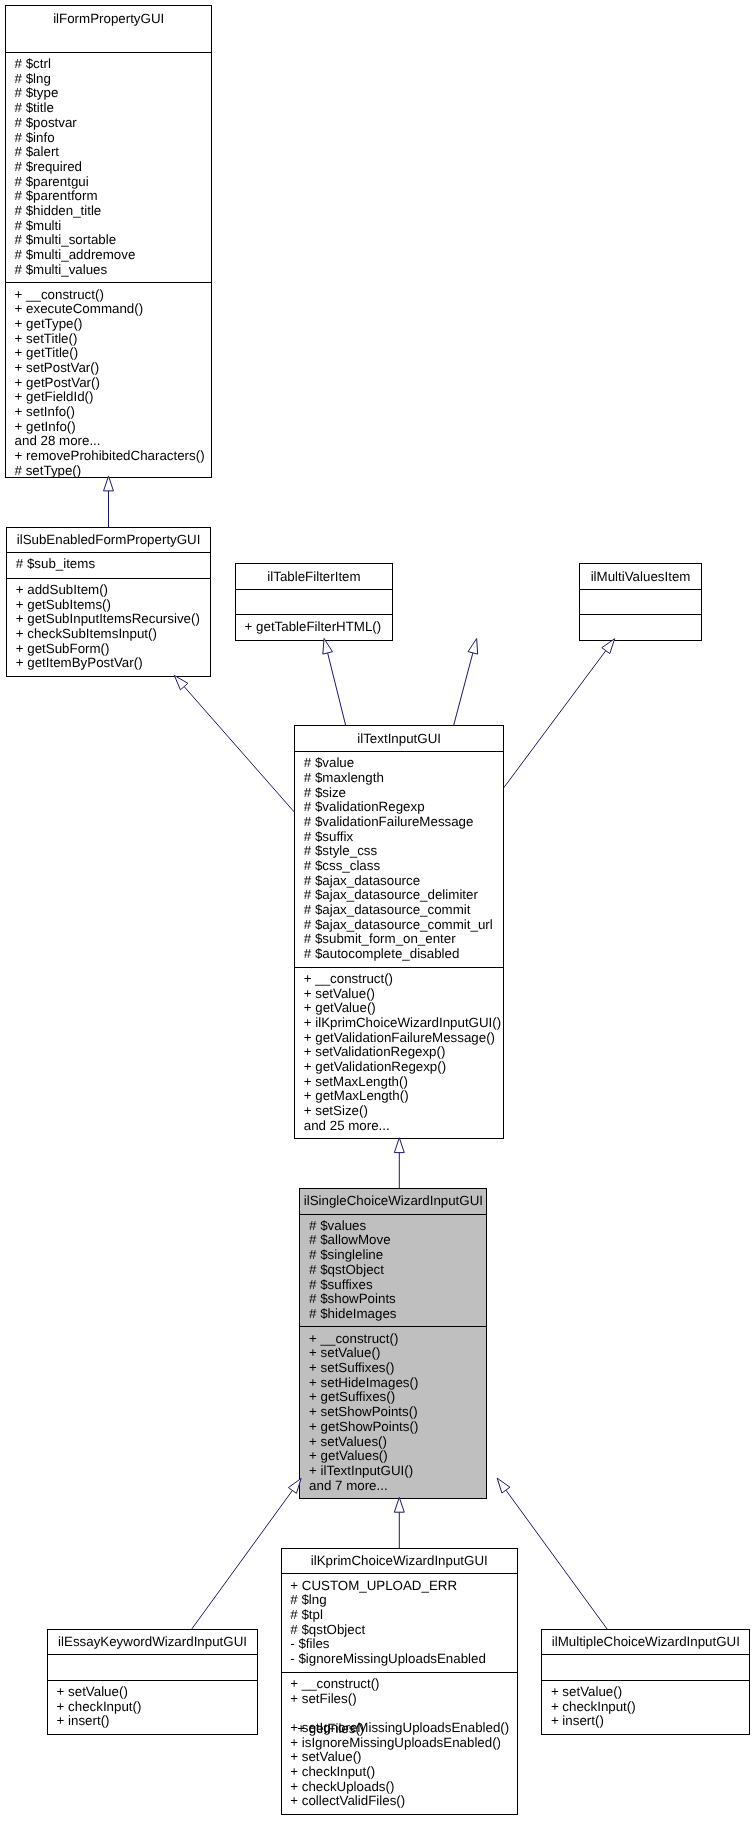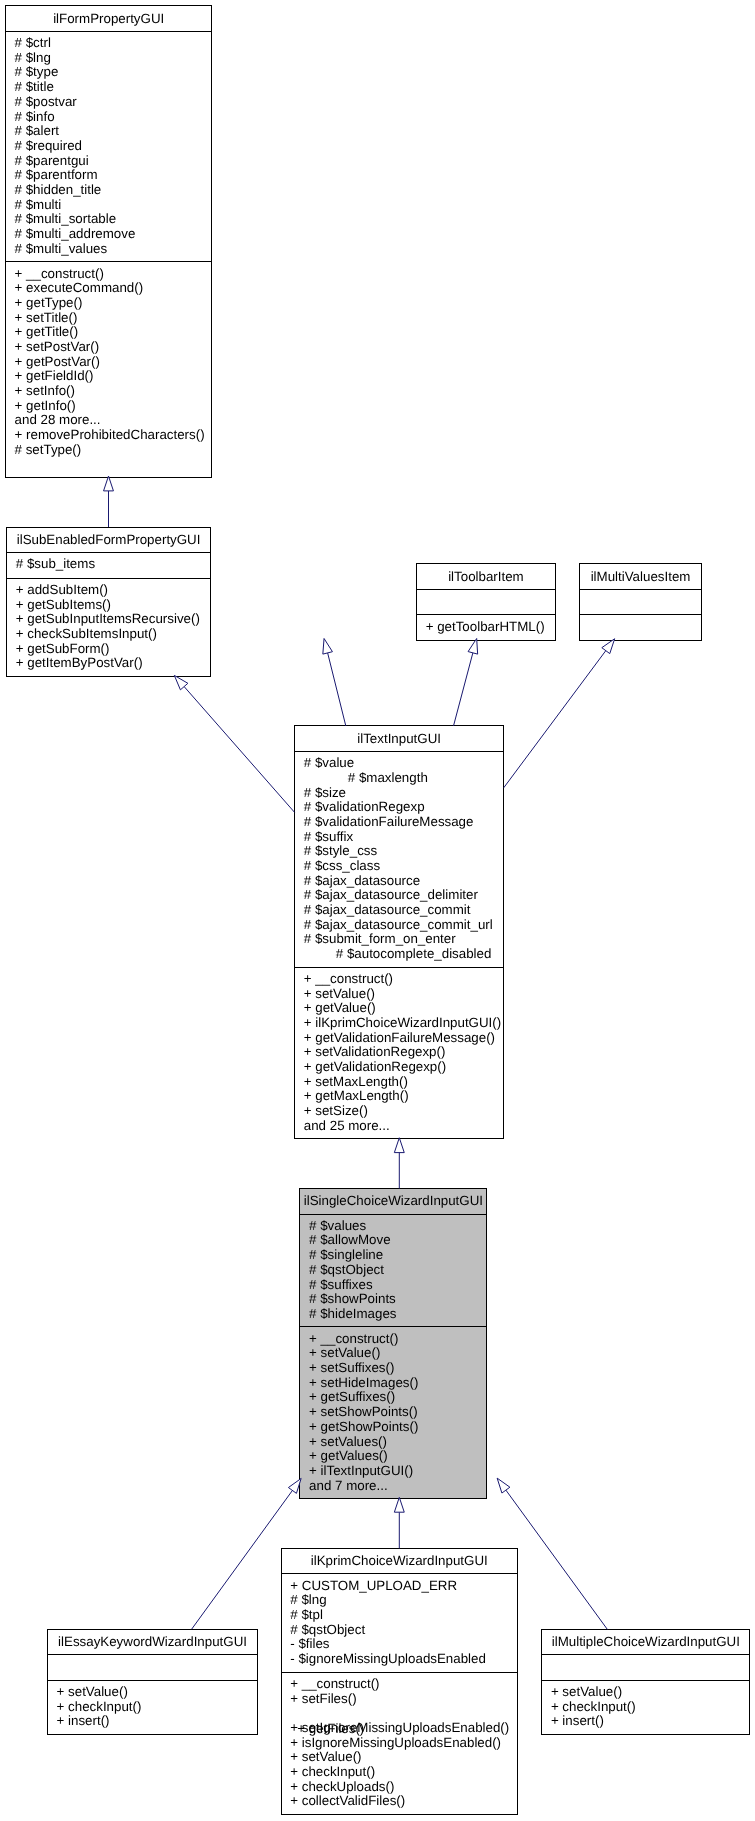--- a/index.html
+++ b/index.html
@@ -55,21 +55,21 @@
       </g>
       <g>
         <line x1="505.8913712042998" y1="1490.1298781394783" x2="607.3" y2="1629.3" stroke="#191970" stroke-width="1"></line>
         <polygon points="497.1460829666989,1478.1281102013252 501.8907818915821,1493.0449742186786 509.8919605170175,1487.214782060278" fill="#ffffff" stroke="#191970" stroke-width="1" stroke-linejoin="miter" stroke-miterlimit="10"></polygon>
       </g>
     </svg>
 <div class="uml-box" style="left: 4.9px; top: 5.3px; width: 207.6px; height: 472.71px;">
       <div class="uml-title" style="height: 24.5px;">
         <span>ilFormPropertyGUI</span>
       </div>
-      <div class="uml-sec" style="height: 230.45px;">
+      <div class="uml-sec" style="height: 230.45px; margin-top: 21px;">
         <div class="uml-row" style="top: 4.3px;"># $ctrl</div>
         <div class="uml-row" style="top: 18.99px;"># $lng</div>
         <div class="uml-row" style="top: 33.68px;"># $type</div>
         <div class="uml-row" style="top: 48.37px;"># $title</div>
         <div class="uml-row" style="top: 63.06px;"># $postvar</div>
         <div class="uml-row" style="top: 77.75px;"># $info</div>
         <div class="uml-row" style="top: 92.44px;"># $alert</div>
         <div class="uml-row" style="top: 107.13px;"># $required</div>
         <div class="uml-row" style="top: 121.82px;"># $parentgui</div>
         <div class="uml-row" style="top: 136.51px;"># $parentform</div>
@@ -105,55 +105,55 @@
       </div>
       <div class="uml-sec" style="height: 98.24px;">
         <div class="uml-row" style="top: 4.3px; text-align: center;">+ addSubItem()</div>
         <div class="uml-row" style="top: 18.99px;">+ getSubItems()</div>
         <div class="uml-row" style="top: 33.68px;">+ getSubInputItemsRecursive()</div>
         <div class="uml-row" style="top: 48.37px;">+ checkSubItemsInput()</div>
         <div class="uml-row" style="top: 63.06px;">+ getSubForm()</div>
         <div class="uml-row" style="top: 77.75px;">+ getItemByPostVar()</div>
       </div>
     </div>
-    <div class="uml-box" style="left: 416px; top: 563.3px; width: 139.9px; height: 77.7px;">
-      <div class="uml-title" style="height: 24.5px;">
-        <span>ilToolbarItem</span>
+    <div class="uml-box" style="left: 234.9px; top: 563.3px; width: 158.2px; height: 77.7px;">
+      <div class="uml-title" style="height: 24.5px;">
+        <span>ilTableFilterItem</span>
       </div>
       <div class="uml-sec" style="height: 25.6px;"></div>
       <div class="uml-sec" style="height: 25.6px;">
-        <div class="uml-row" style="top: 4.3px;">+ getToolbarHTML()</div>
+        <div class="uml-row" style="top: 4.3px;">+ getTableFilterHTML()</div>
       </div>
     </div>
     <div class="uml-box" style="left: 578.9px; top: 563.3px; width: 123.3px; height: 77.7px;">
       <div class="uml-title" style="height: 24.5px;">
         <span>ilMultiValuesItem</span>
       </div>
       <div class="uml-sec" style="height: 25.6px;"></div>
       <div class="uml-sec" style="height: 25.6px;"></div>
     </div>
     <div class="uml-box" style="left: 294.1px; top: 725.4px; width: 210.1px; height: 413.95px;">
       <div class="uml-title" style="height: 24.5px;">
         <span>ilTextInputGUI</span>
       </div>
       <div class="uml-sec" style="height: 215.76px;">
         <div class="uml-row" style="top: 4.3px;"># $value</div>
-        <div class="uml-row" style="top: 18.99px; margin-left: 44px;"># $maxlength</div>
+        <div class="uml-row" style="top: 18.99px;"># $maxlength</div>
         <div class="uml-row" style="top: 33.68px;"># $size</div>
         <div class="uml-row" style="top: 48.37px;"># $validationRegexp</div>
         <div class="uml-row" style="top: 63.06px;"># $validationFailureMessage</div>
         <div class="uml-row" style="top: 77.75px;"># $suffix</div>
         <div class="uml-row" style="top: 92.44px;"># $style_css</div>
         <div class="uml-row" style="top: 107.13px;"># $css_class</div>
         <div class="uml-row" style="top: 121.82px;"># $ajax_datasource</div>
         <div class="uml-row" style="top: 136.51px;"># $ajax_datasource_delimiter</div>
         <div class="uml-row" style="top: 151.2px;"># $ajax_datasource_commit</div>
         <div class="uml-row" style="top: 165.89px;"># $ajax_datasource_commit_url</div>
         <div class="uml-row" style="top: 180.58px;"># $submit_form_on_enter</div>
-        <div class="uml-row" style="top: 195.27px; margin-left: 32px;"># $autocomplete_disabled</div>
+        <div class="uml-row" style="top: 195.27px;"># $autocomplete_disabled</div>
       </div>
       <div class="uml-sec" style="height: 171.69px;">
         <div class="uml-row" style="top: 4.3px;">+ __construct()</div>
         <div class="uml-row" style="top: 18.99px;">+ setValue()</div>
         <div class="uml-row" style="top: 33.68px;">+ getValue()</div>
         <div class="uml-row" style="top: 48.37px;">+ ilKprimChoiceWizardInputGUI()</div>
         <div class="uml-row" style="top: 63.06px;">+ getValidationFailureMessage()</div>
         <div class="uml-row" style="top: 77.75px;">+ setValidationRegexp()</div>
         <div class="uml-row" style="top: 92.44px;">+ getValidationRegexp()</div>
         <div class="uml-row" style="top: 107.13px;">+ setMaxLength()</div>

